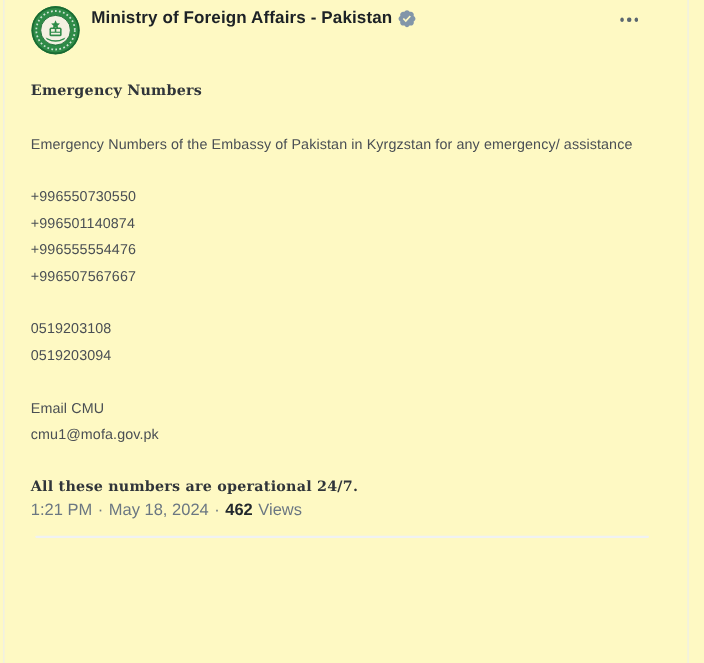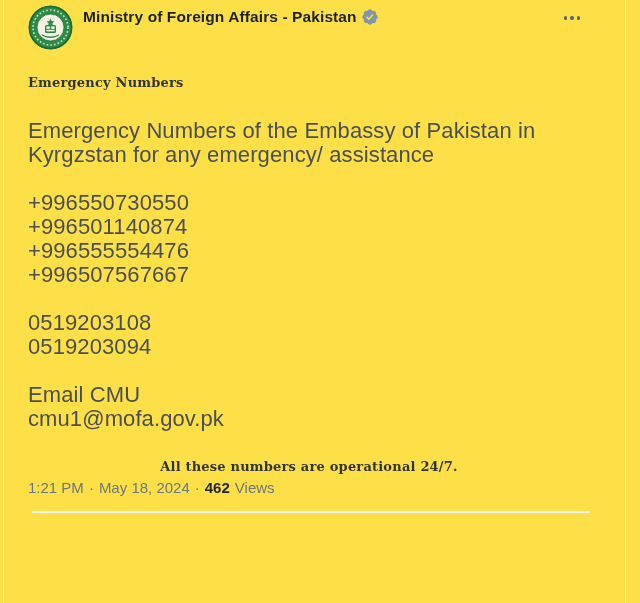--- a/index.html
+++ b/index.html
@@ -1,21 +1,21 @@
 <!DOCTYPE html>
 <html><head>
 <meta charset="utf-8">
 <style>
   * { margin: 0; padding: 0; box-sizing: border-box; }
   html, body { width: 640px; height: 603px; background: #ffffff; overflow: hidden; }
   body { font-family: "Liberation Sans", sans-serif; position: relative; }
 
   .canvas {
     position: absolute; inset: 0;
-    background: #fde047;
+    background: #fef9c3;
   }
   .edge-line {
     position: absolute; top: 0; bottom: 0; width: 1px;
     background: #ebedee;
   }
   .edge-line.left  { left: 3px; }
   .edge-line.right { left: 625px; }
 
   .tweet {
     position: absolute; top: 0; left: 4px; right: 15px;
@@ -43,30 +43,30 @@
     display: flex; gap: 3px; padding: 4px; cursor: pointer; border-radius: 50%;
   }
   .more-btn i {
     width: 3.5px; height: 3.5px; border-radius: 50%;
     background: #5b6770; display: block;
   }
 
   
   .tweet-body { margin-top: 16px; }
   .tweet-body p {
-    font-size: 22px; line-height: 24px; color: #4a4f54;
+    font-size: 13px; line-height: 24px; color: #4a4f54;
     white-space: pre-line; margin: 0 0 24px 0;
     letter-spacing: .1px;
   }
   .tweet-body p.serif {
     font-family: "DejaVu Serif", "Liberation Serif", serif;
     font-weight: bold; color: #30353a; font-size: 13px;
     letter-spacing: .2px;
   }
-  .tweet-body p:last-child { margin-bottom: 0; text-align: center; }
+  .tweet-body p:last-child { margin-bottom: 0; }
 
   
   .meta {
     display: flex; gap: 5px;
     font-size: 15px; color: #6b7782;
   }
   .meta .views-count { color: #22282d; font-weight: bold; }
 
   .divider {
     margin-top: 15px; margin-left: 4px;

